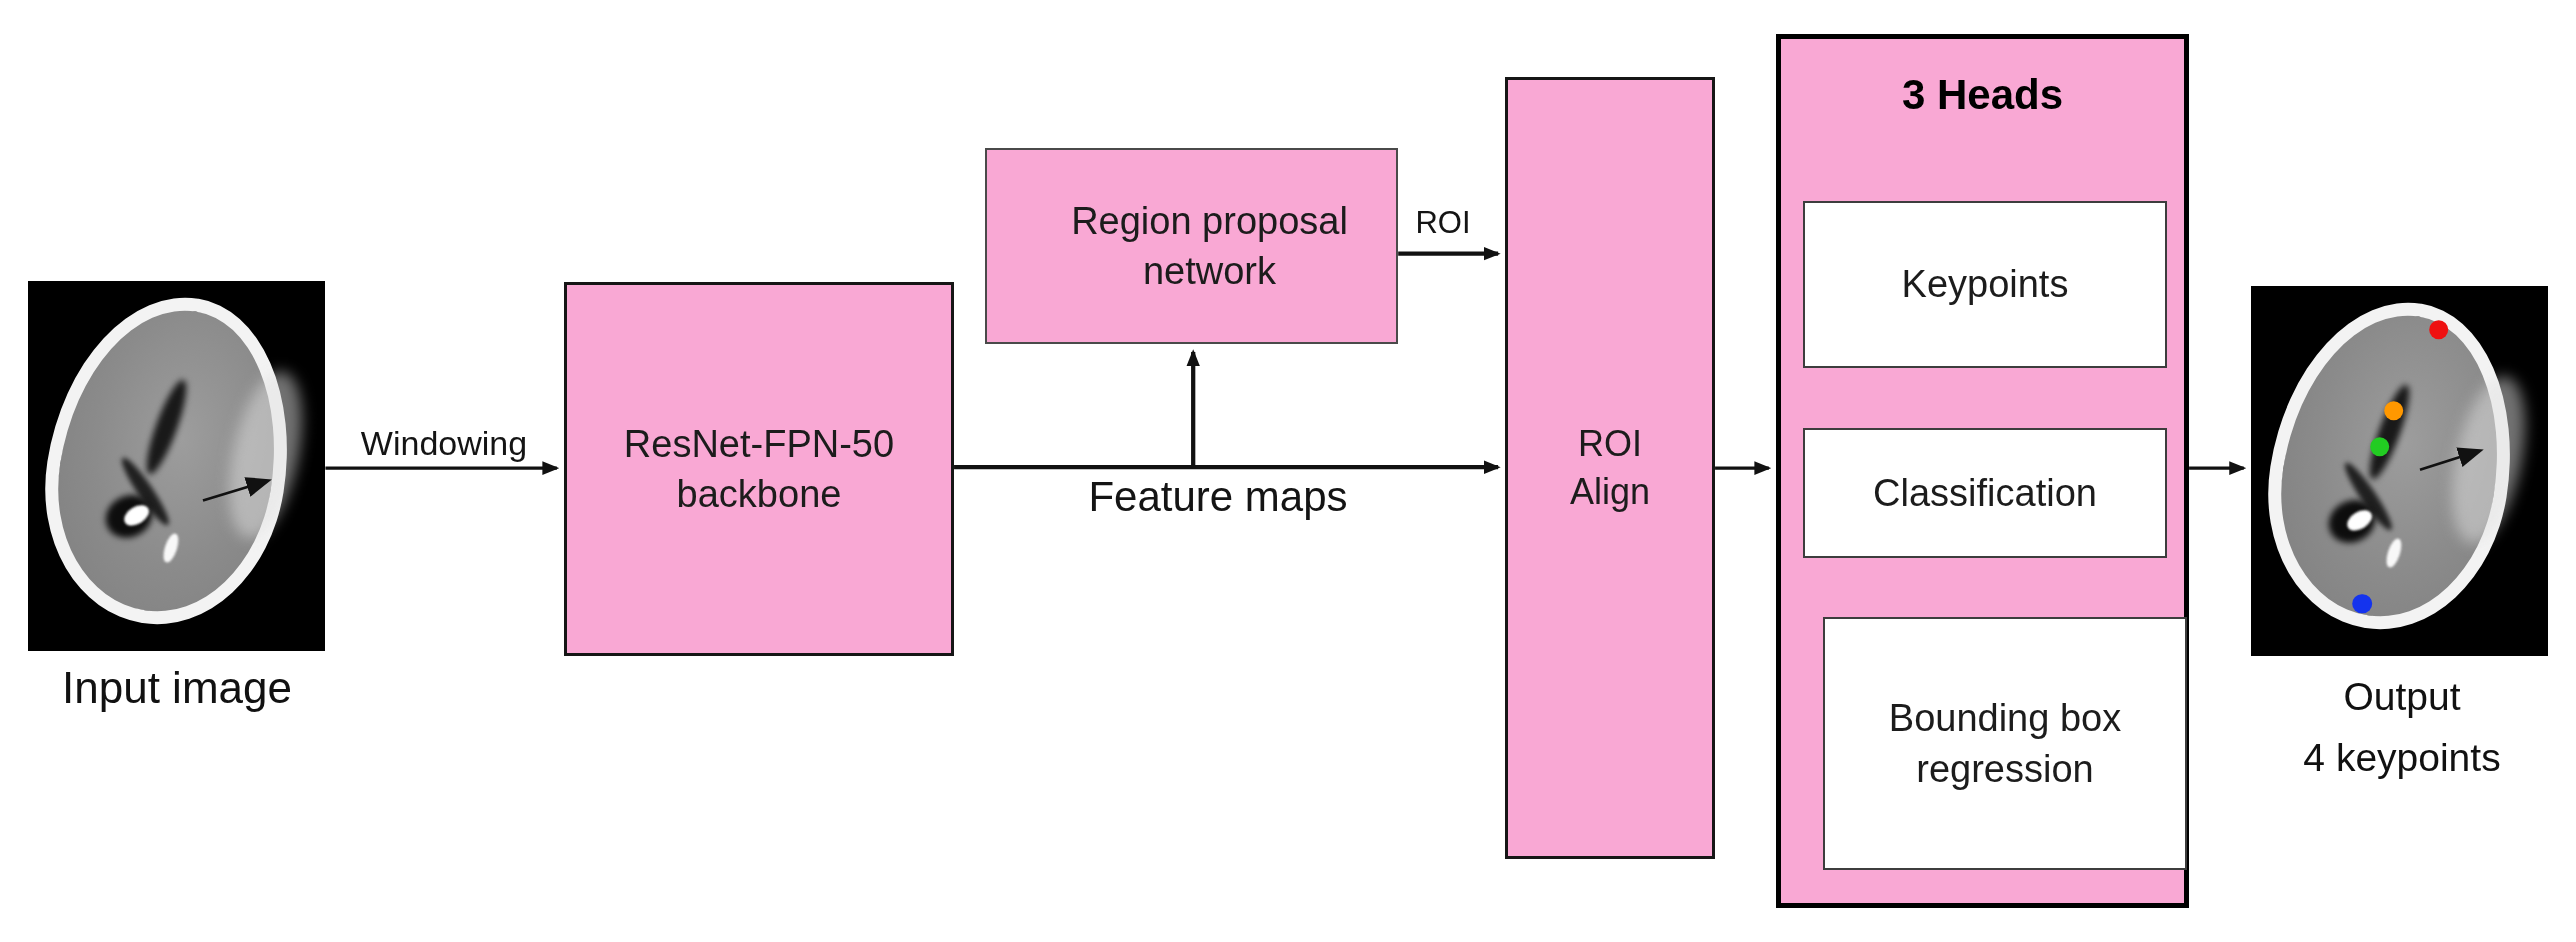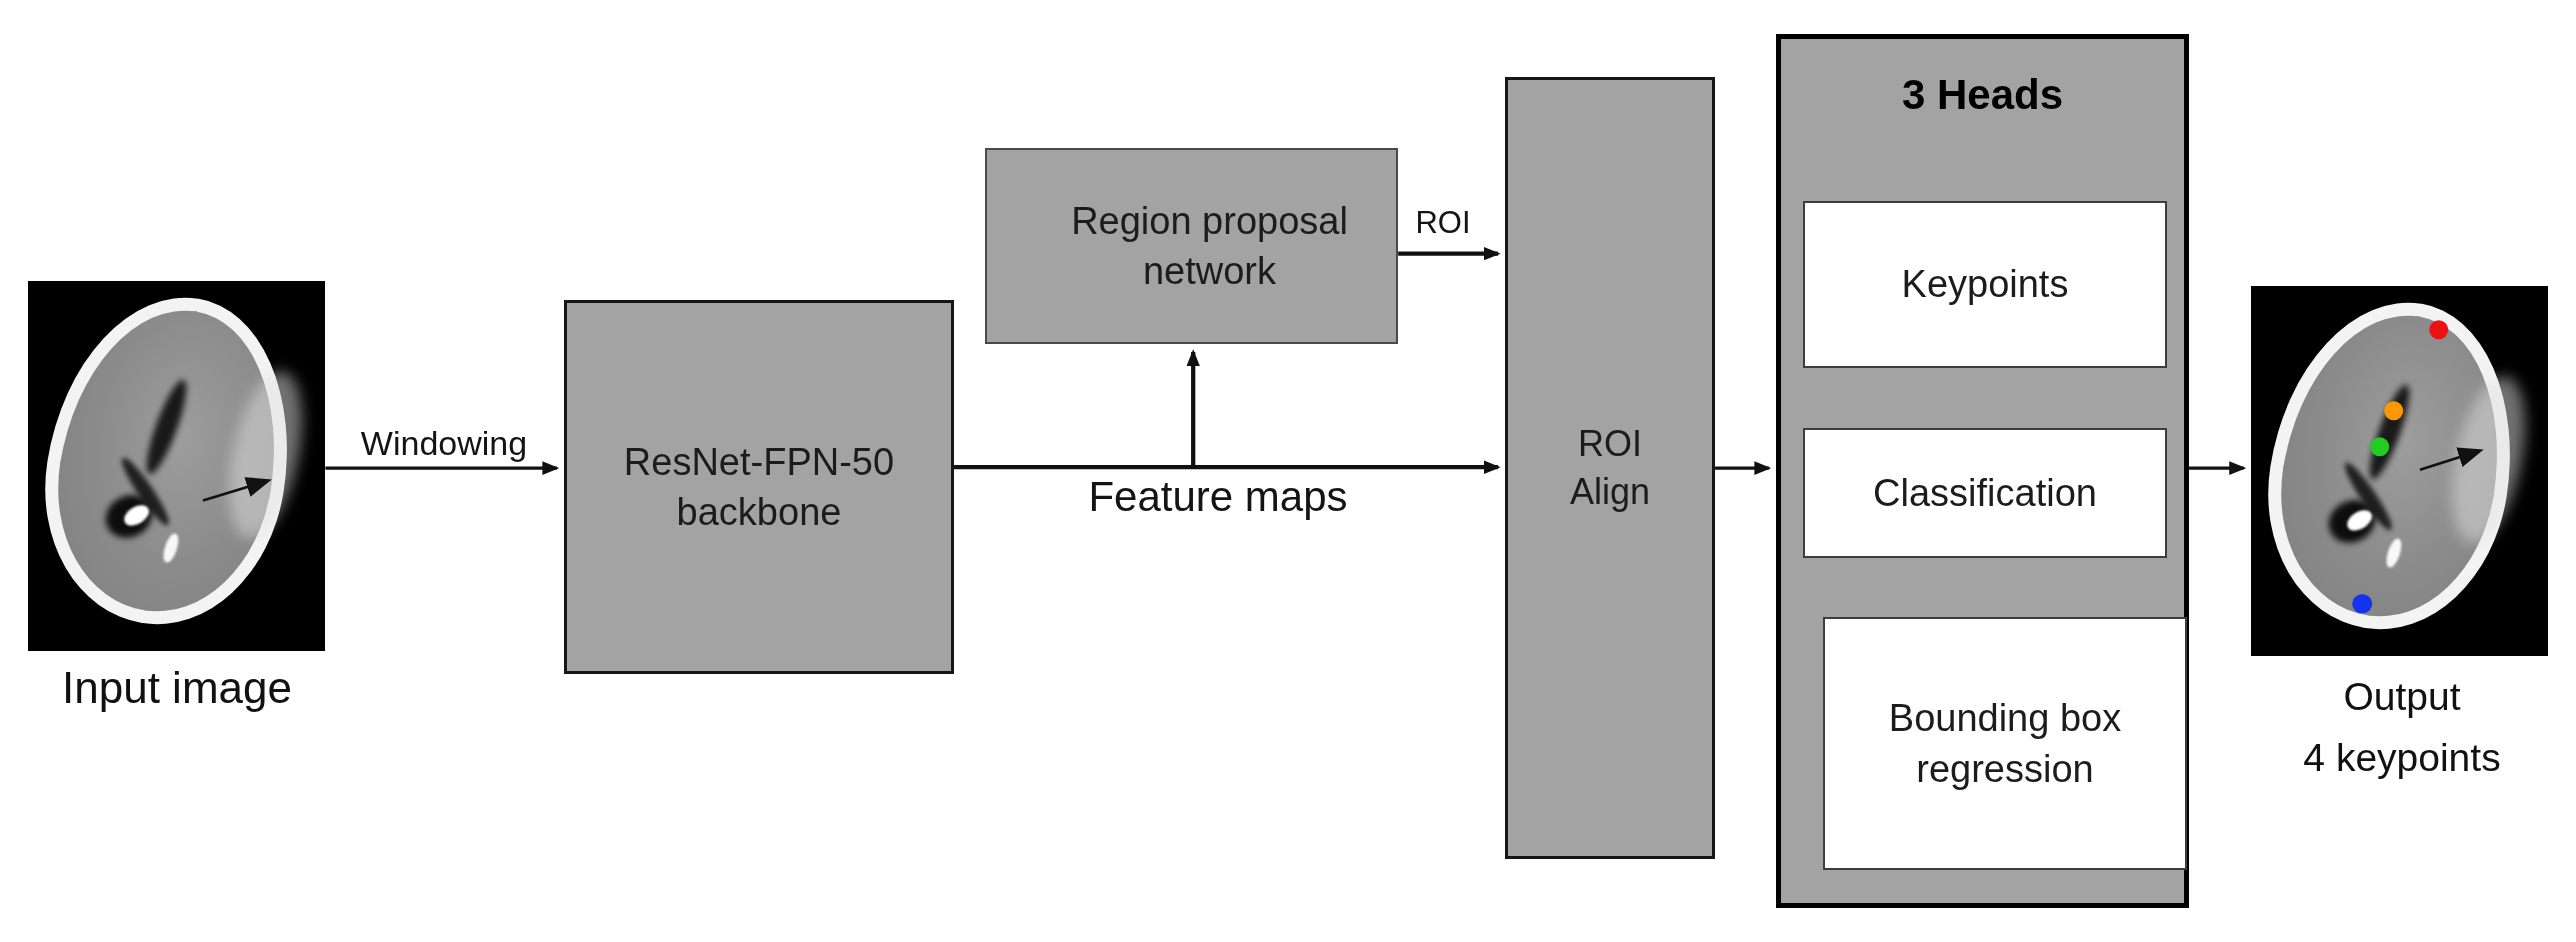--- a/index.html
+++ b/index.html
@@ -2,26 +2,26 @@
 <html style="font-size:13.7px"><head>
 <meta charset="utf-8">
 <style>
   html,body{margin:0;padding:0;background:#ffffff;}
   .canvas{
     position:relative;width:2576px;height:943px;background:#ffffff;
     font-family:"Liberation Sans", sans-serif;color:#1a1a1a;overflow:hidden;
   }
   
   .dbox{
-    position:absolute;background:#a3a3a3;border:3.4px solid #161616;
+    position:absolute;background:#f9a8d4;border:3.4px solid #161616;
     display:flex;flex-direction:column;align-items:center;justify-content:center;
     text-align:center;box-sizing:border-box;
   }
   .dbox .ln{font-size:38px;line-height:1.32;color:#1c1c1c;white-space:nowrap;}
-  .box-backbone{left:564px;top:300px;width:390px;height:374px;align-items:center;}
+  .box-backbone{left:564px;top:282px;width:390px;height:374px;align-items:center;}
   .box-rpn{left:985px;top:148px;width:413px;height:196px;border:2.6px solid #4a4a4a;padding-left:36px;}
   .box-roialign{left:1505px;top:77px;width:210px;height:782px;}
   .box-roialign .ln{font-size:36px;}
   .box-heads{left:1776px;top:34px;width:413px;height:874px;border:5.1px solid #000;justify-content:flex-start;}
   .heads-title{margin-top:32px;font-size:42px;font-weight:bold;color:#000;white-space:nowrap;}
   .inner-box{
     position:absolute;left:22px;width:364px;background:#fff;border:2.6px solid #3d3d3d;
     display:flex;flex-direction:column;align-items:center;justify-content:center;
     text-align:left;box-sizing:border-box;
   }

